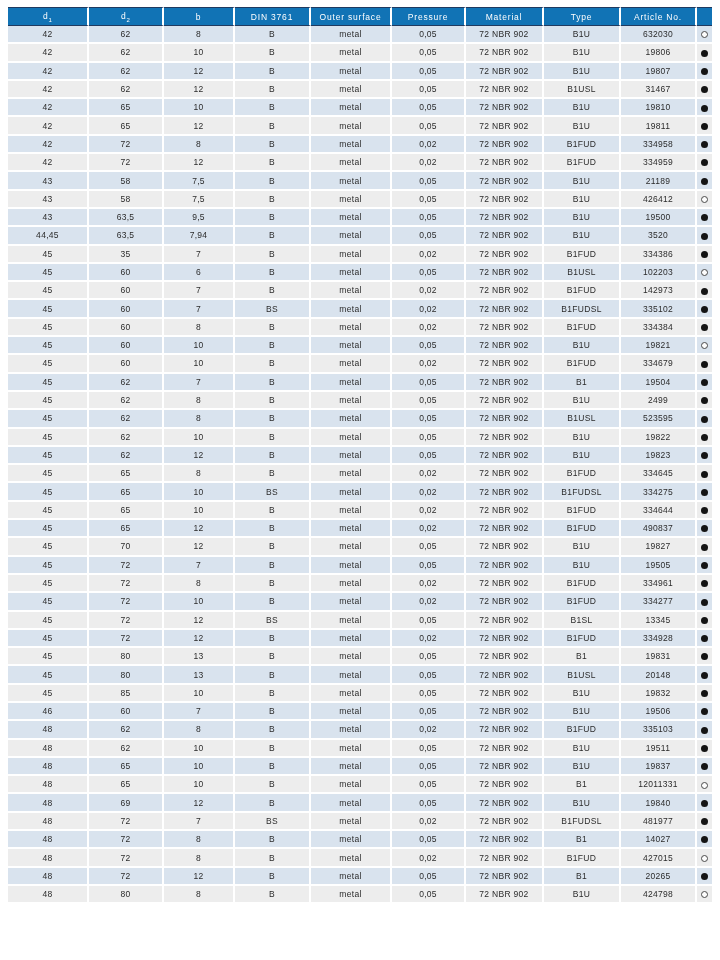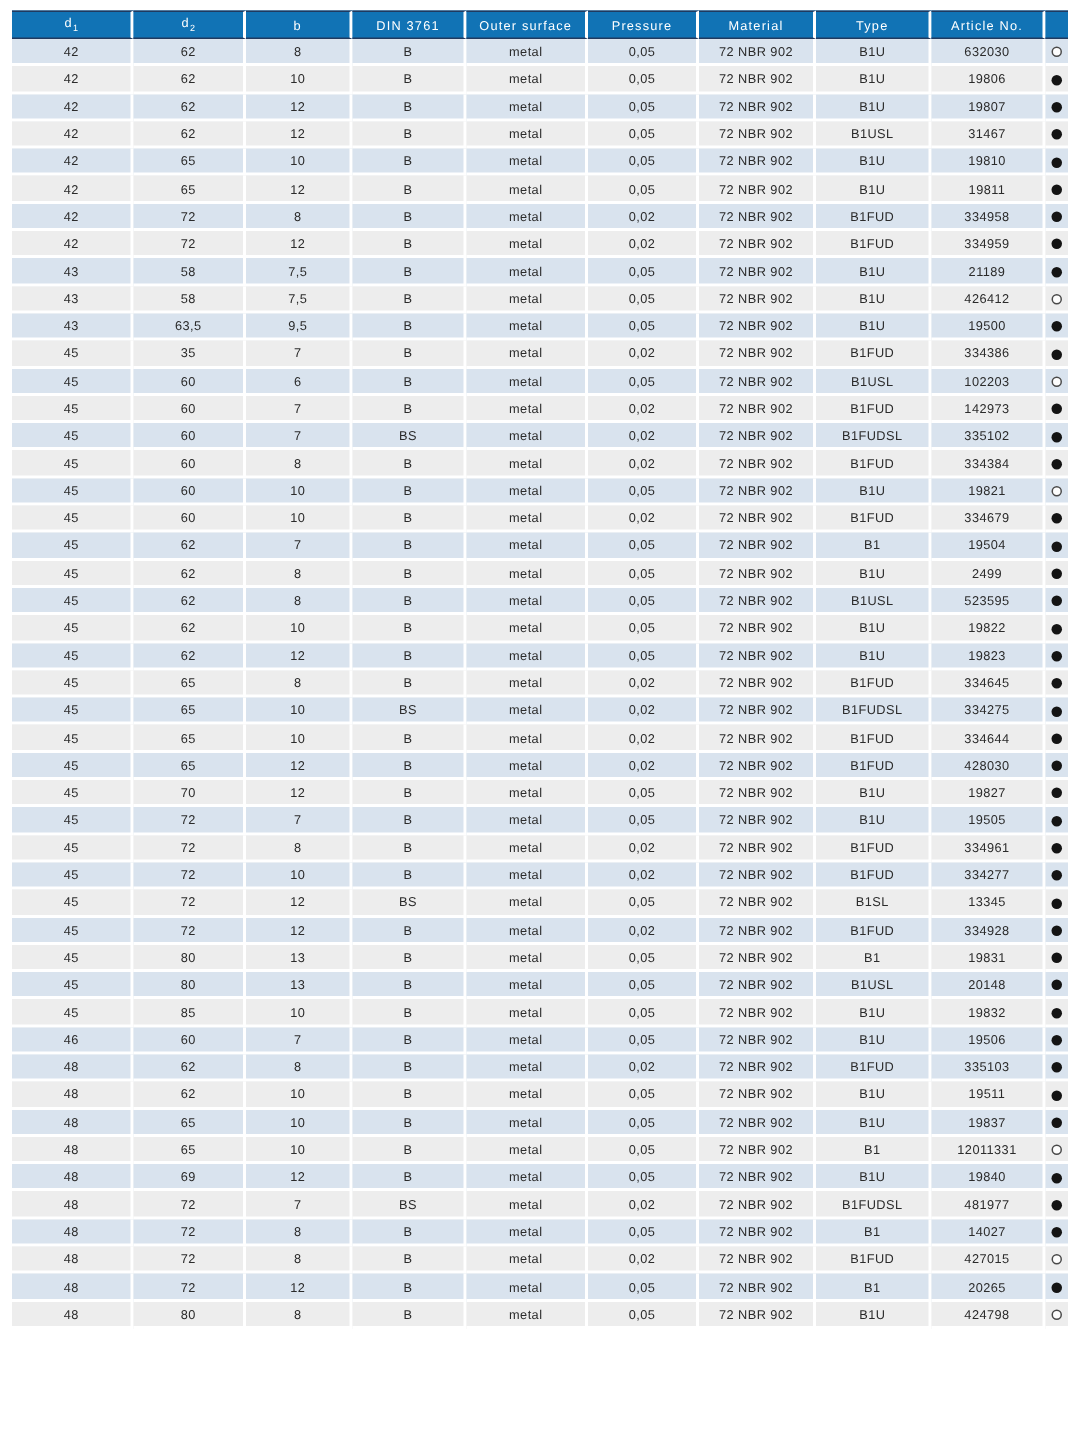--- a/index.html
+++ b/index.html
@@ -218,20 +218,32 @@
           <td>63,5</td>
           <td>9,5</td>
           <td>B</td>
           <td>metal</td>
           <td>0,05</td>
           <td>72 NBR 902</td>
           <td>B1U</td>
           <td>19500</td>
           <td><span class="dot filled"></span></td>
         </tr>
+        <tr class="odd">
+          <td>44,45</td>
+          <td>63,5</td>
+          <td>7,94</td>
+          <td>B</td>
+          <td>metal</td>
+          <td>0,05</td>
+          <td>72 NBR 902</td>
+          <td>B1U</td>
+          <td>3520</td>
+          <td><span class="dot filled"></span></td>
+        </tr>
         <tr class="even">
           <td>45</td>
           <td>35</td>
           <td>7</td>
           <td>B</td>
           <td>metal</td>
           <td>0,02</td>
           <td>72 NBR 902</td>
           <td>B1FUD</td>
           <td>334386</td>
@@ -407,21 +419,21 @@
         </tr>
         <tr class="odd">
           <td>45</td>
           <td>65</td>
           <td>12</td>
           <td>B</td>
           <td>metal</td>
           <td>0,02</td>
           <td>72 NBR 902</td>
           <td>B1FUD</td>
-          <td>428030</td>
+          <td>490837</td>
           <td><span class="dot filled"></span></td>
         </tr>
         <tr class="even">
           <td>45</td>
           <td>70</td>
           <td>12</td>
           <td>B</td>
           <td>metal</td>
           <td>0,05</td>
           <td>72 NBR 902</td>

